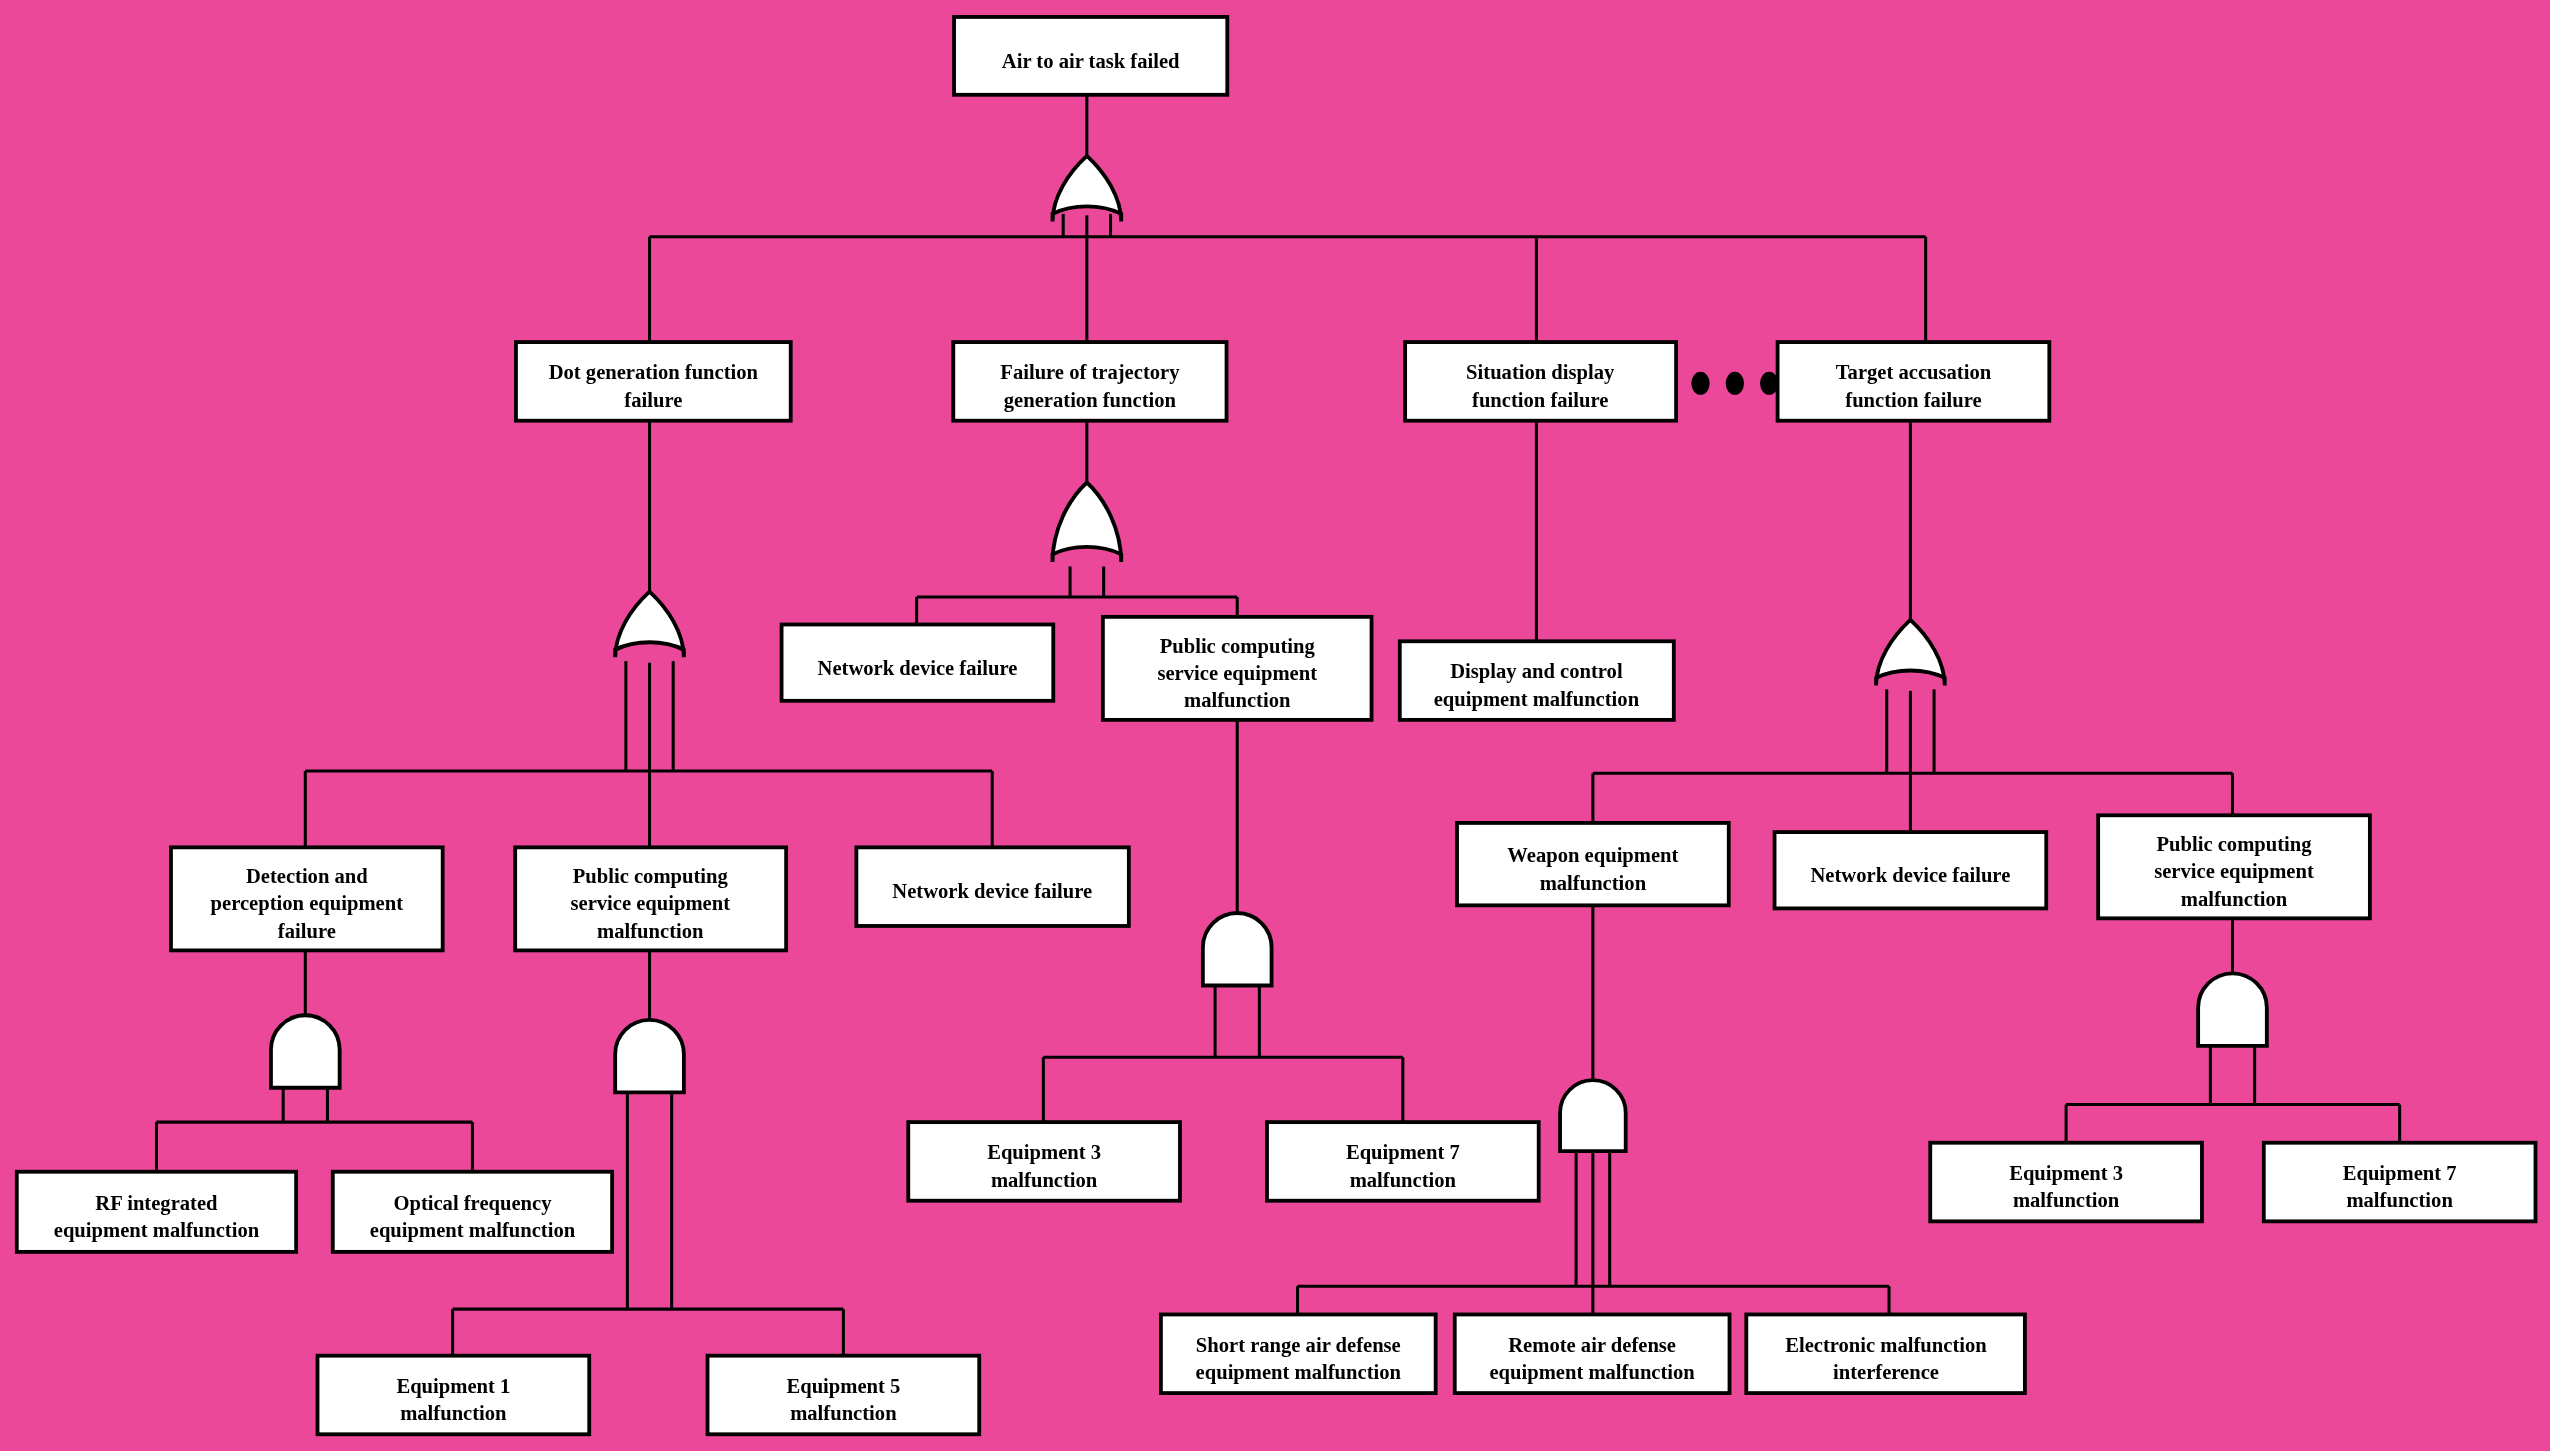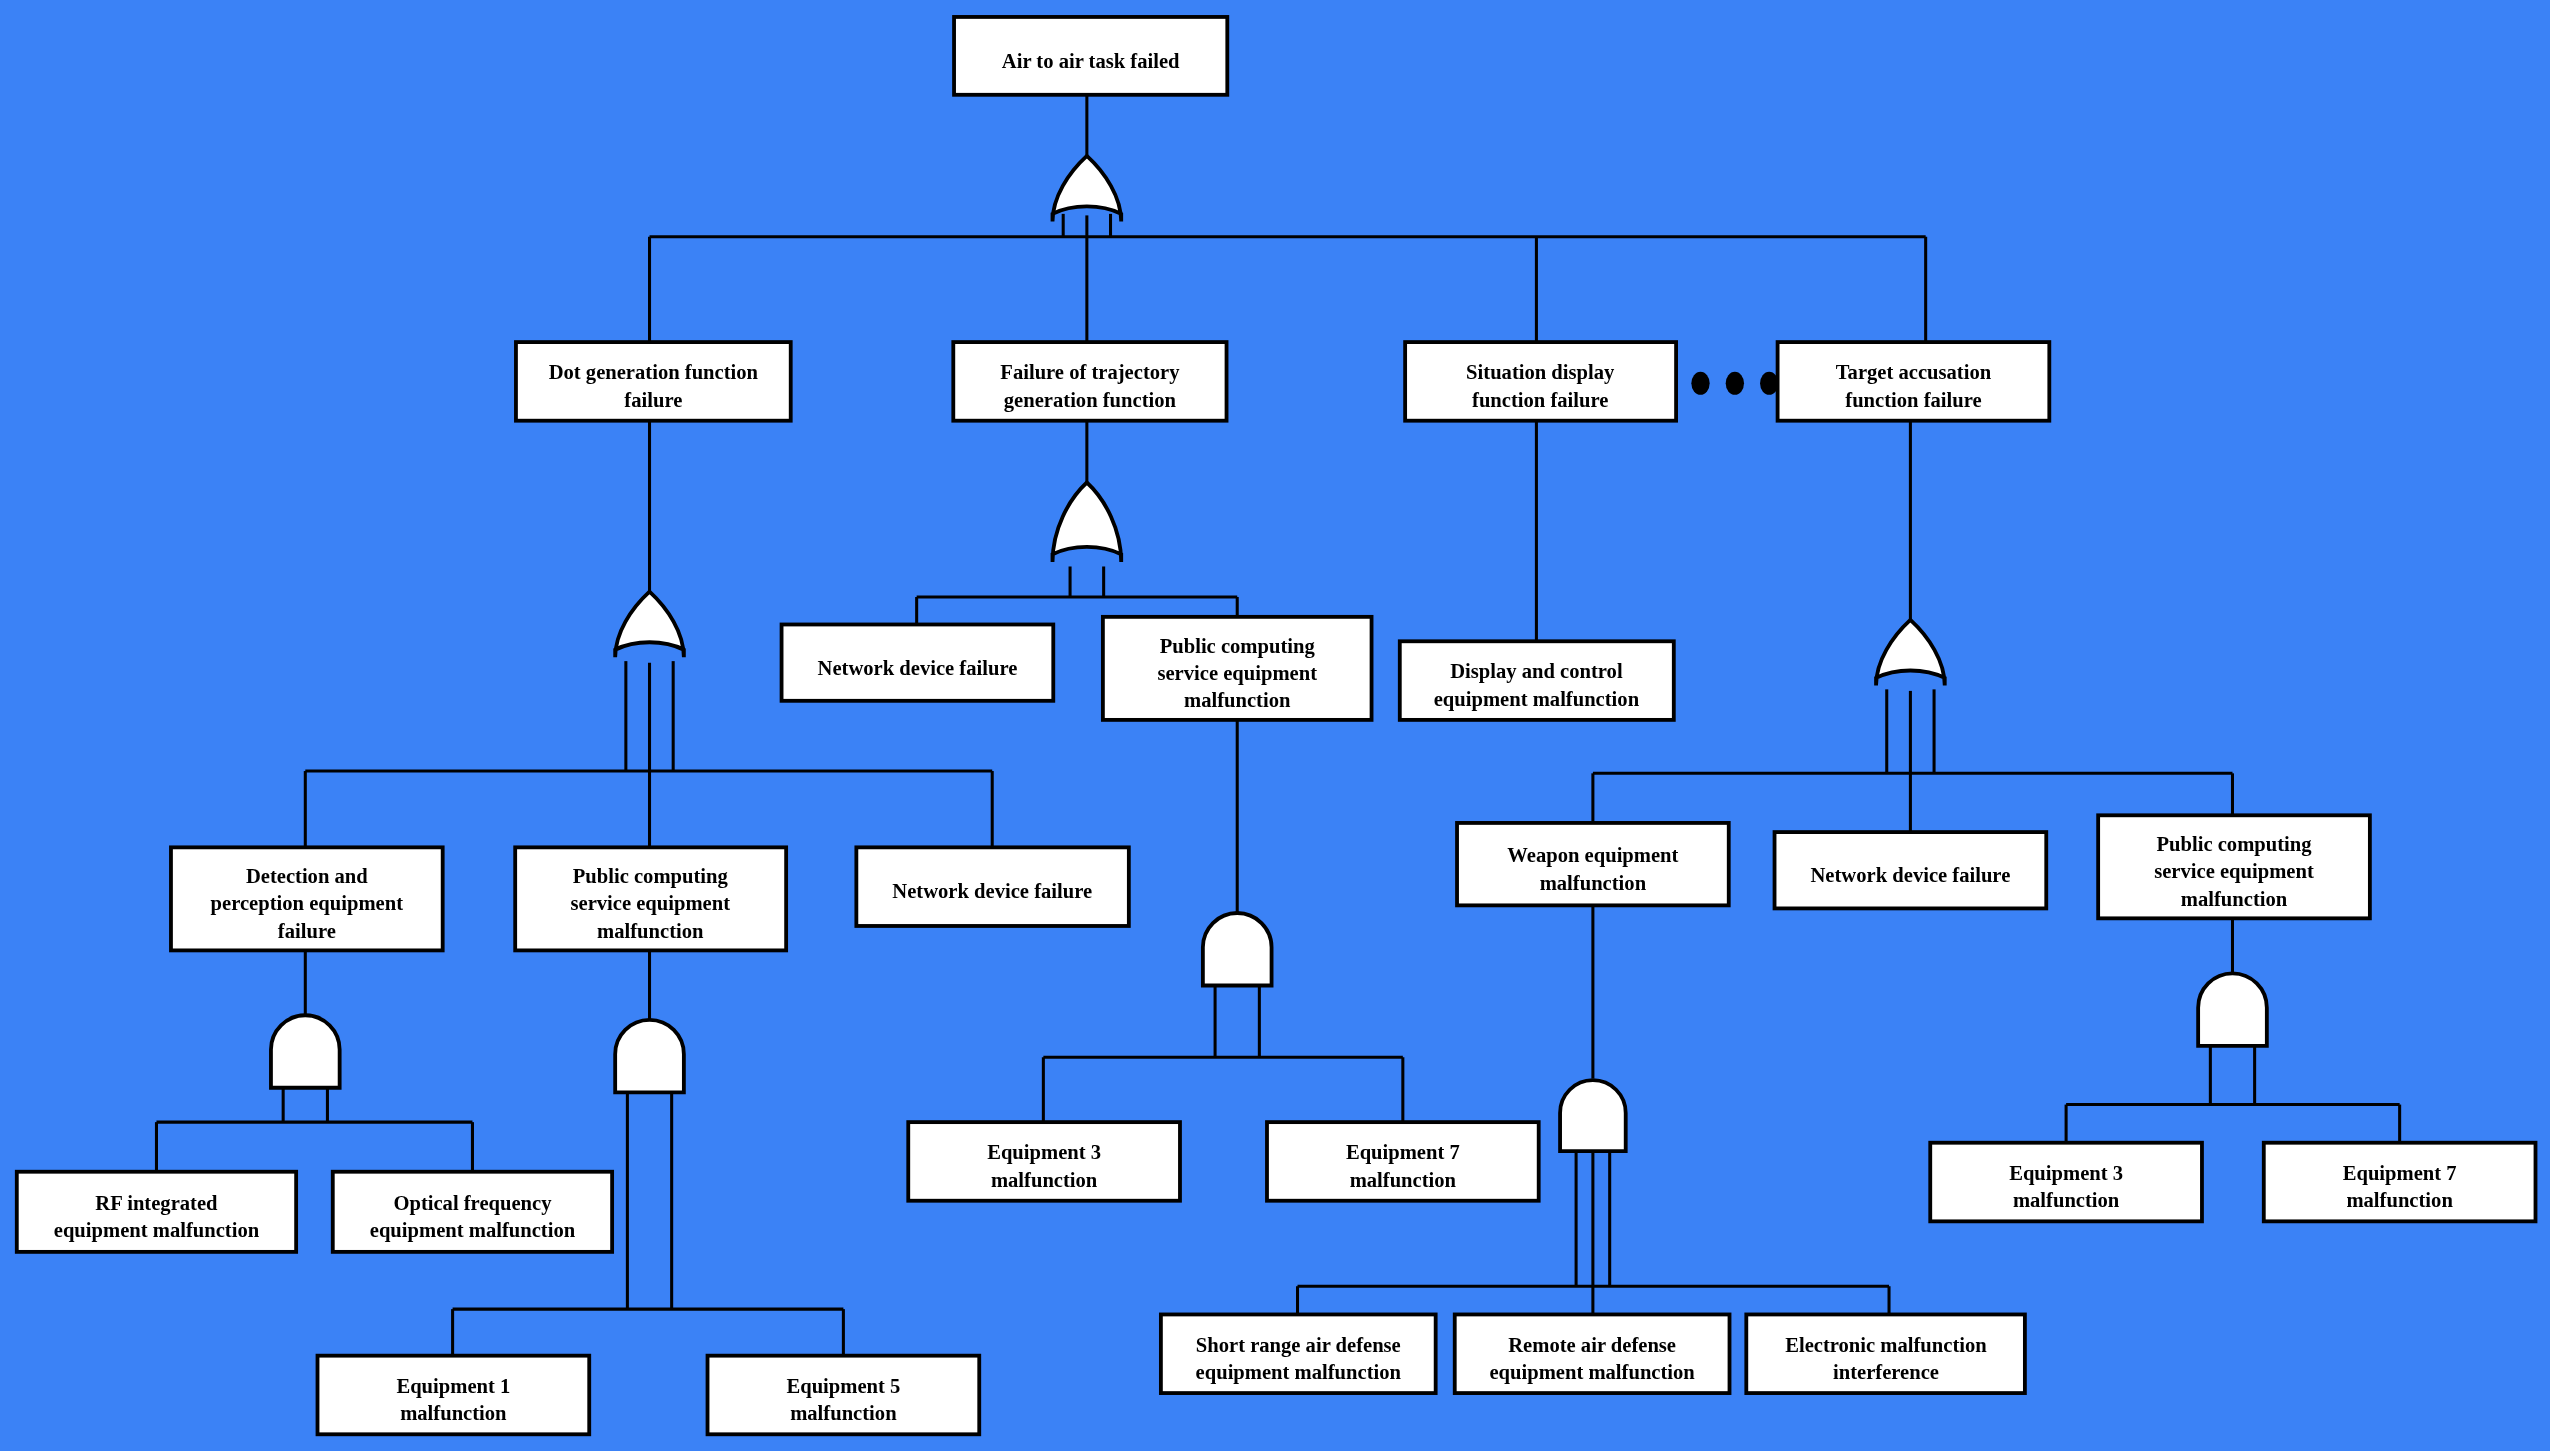--- a/index.html
+++ b/index.html
@@ -4,21 +4,21 @@
 <style>
   html, body {
     margin: 0;
     padding: 0;
     background: #ffffff;
   }
   #canvas-wrap {
     position: relative;
     width: 2550px;
     height: 1452px;
-    background: #3b82f6;
+    background: #ec4899;
     overflow: hidden;
   }
   svg#tree {
     position: absolute;
     top: 0; left: 0;
     width: 2550px;
     height: 1452px;
     display: block;
   }
   .node-rect {

